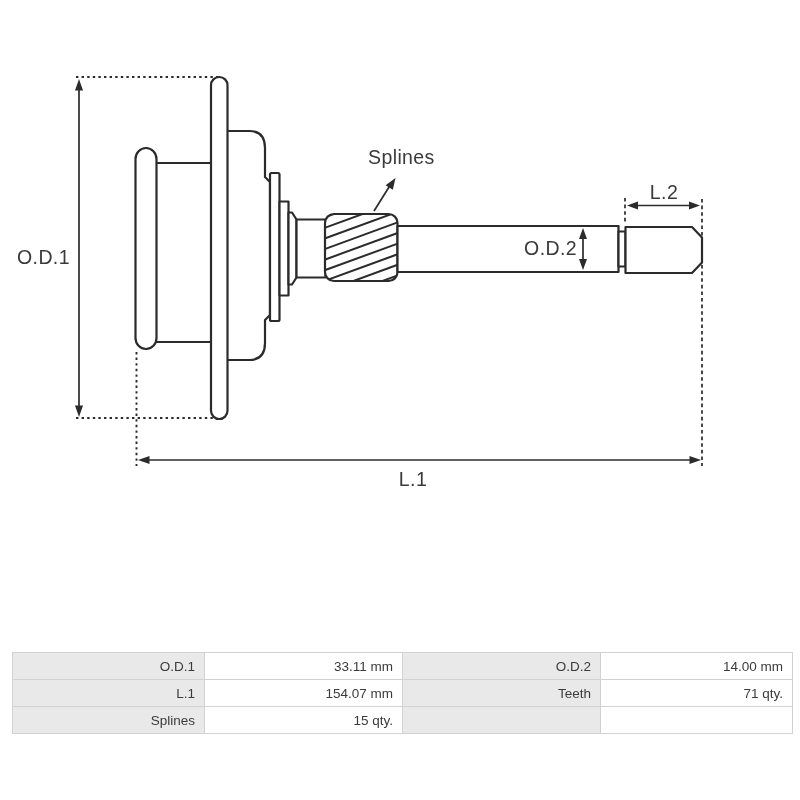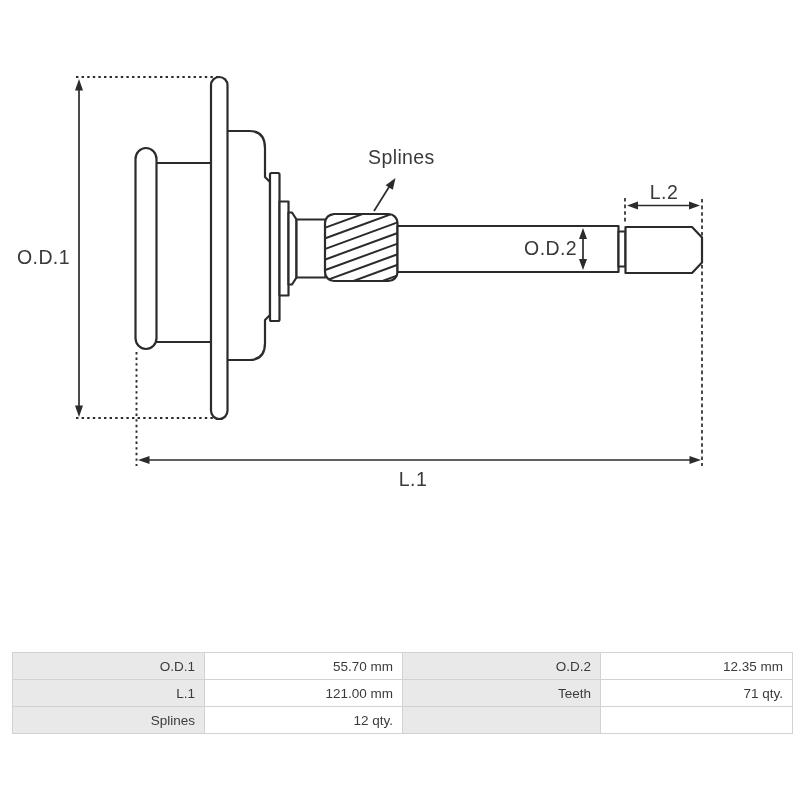--- a/index.html
+++ b/index.html
@@ -143,32 +143,32 @@
   <table class="spec-table">
     <colgroup>
       <col style="width:192px">
         <col style="width:198px">
         <col style="width:198px">
         <col style="width:192px">
     </colgroup>
     <tbody>
       <tr>
         <td class="lbl">O.D.1</td>
-        <td class="val">55.70 mm</td>
+        <td class="val">33.11 mm</td>
         <td class="lbl">O.D.2</td>
-        <td class="val">12.35 mm</td>
+        <td class="val">14.00 mm</td>
       </tr>
       <tr>
         <td class="lbl">L.1</td>
-        <td class="val">121.00 mm</td>
+        <td class="val">154.07 mm</td>
         <td class="lbl">Teeth</td>
         <td class="val">71 qty.</td>
       </tr>
       <tr>
         <td class="lbl">Splines</td>
-        <td class="val">12 qty.</td>
+        <td class="val">15 qty.</td>
         <td class="lbl"></td>
         <td class="val"></td>
       </tr>
     </tbody>
   </table>
 
 </div>
 
 </body></html>

